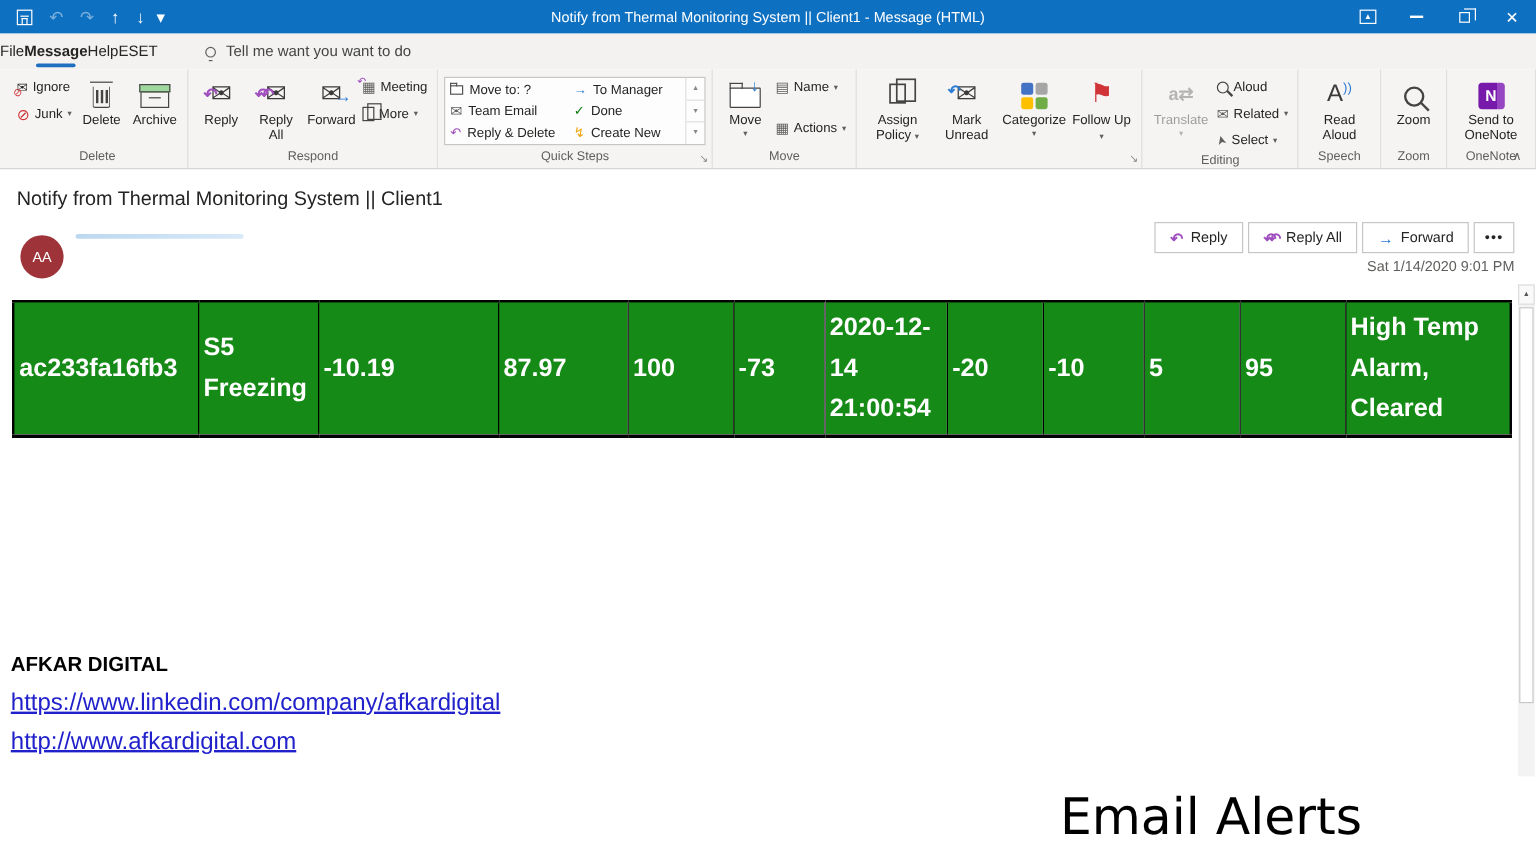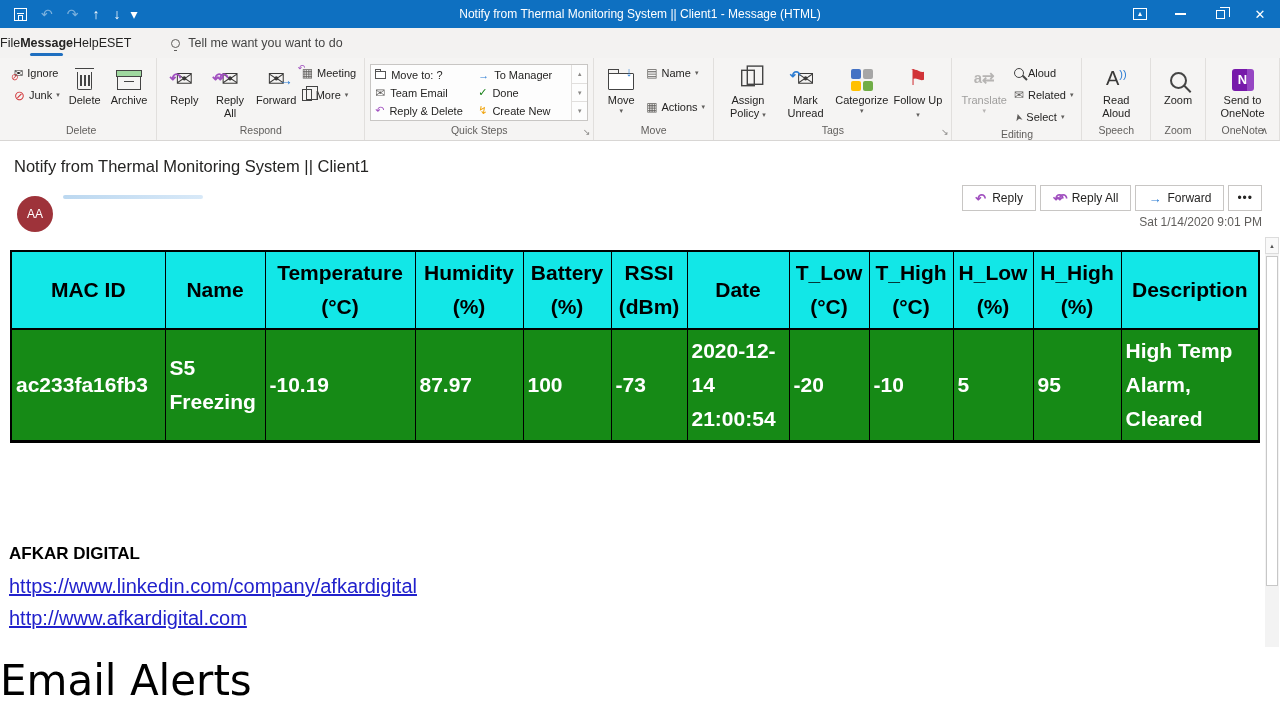--- a/index.html
+++ b/index.html
@@ -106,21 +106,21 @@
   .sensor-table th { background:#12e7e7; color:#000; text-align:center; vertical-align:middle; height:78px; padding:0 2px; }
   .sensor-table td { background:#168a16; color:#fff; text-align:left; vertical-align:middle; height:112px;
     padding:0 2px 0 4px; border-top:2px solid #000; border-bottom:3px solid #000; }
 
   
   .sig-company { position:absolute; left:9px; top:544px; font-size:17px; font-weight:bold; color:#000; }
   .sig-link1 { position:absolute; left:9px; top:575px; font-size:20px; color:#2121cc; text-decoration:underline; }
   .sig-link2 { position:absolute; left:9px; top:607px; font-size:20px; color:#2121cc; text-decoration:underline; }
 
   
-  .caption { position:absolute; left:0; top:656px; width:1135px; text-align:left;
+  .caption { position:absolute; left:0; top:656px; width:1135px; text-align:right;
     font-family:"DejaVu Sans", sans-serif; font-size:42px; color:#000; }
 
   
   .sbar { position:absolute; right:1px; top:237px; width:14px; height:410px; background:#f3f3f3; }
   .sbar .sarrow { position:absolute; top:0; left:0; width:14px; height:17px; background:#f9f9f9;
     border:1px solid #dcdcdc; display:flex; align-items:center; justify-content:center; font-size:6px; color:#555; }
   .sbar .sthumb { position:absolute; top:19px; left:1px; width:12px; height:330px; background:#fff; border:1px solid #c7c7c7; }
 </style>
 </head>
 <body>
@@ -336,21 +336,20 @@
         <span class="rlb">Categorize</span>
         <span class="chevline">▾</span>
       </div>
       <div class="rbig">
         <span class="ric">
             <span class="red" style="font-size:22px">⚑</span>
           </span>
         <span class="rlb"><span>Follow Up</span> <span class="chev">▾</span></span>
       </div>
     </div>
-    <div class="glabel">Tags</div>
     <span class="launcher">↘</span>
   </div>
 
   <div class="grp">
     <div class="gbody">
       <div class="rbig disabled">
         <span class="ric">
             <span class="gray" style="font-size:15px;font-weight:bold">a⇄</span>
           </span>
         <span class="rlb">Translate</span>
@@ -448,34 +447,20 @@
     <col style="width:88px">
       <col style="width:76px">
       <col style="width:102px">
       <col style="width:80px">
     <col style="width:84px">
       <col style="width:80px">
       <col style="width:88px">
       <col style="width:138px">
   </colgroup>
   <tbody>
-      <tr>
-    <th>MAC ID</th>
-    <th>Name</th>
-    <th>Temperature (°C)</th>
-    <th>Humidity (%)</th>
-    <th>Battery (%)</th>
-    <th>RSSI (dBm)</th>
-    <th>Date</th>
-    <th>T_Low (°C)</th>
-    <th>T_High (°C)</th>
-    <th>H_Low (%)</th>
-    <th>H_High (%)</th>
-    <th>Description</th>
-  </tr>
   <tr>
     <td>ac233fa16fb3</td>
     <td>S5 Freezing</td>
     <td>-10.19</td>
     <td>87.97</td>
     <td>100</td>
     <td>-73</td>
     <td>2020-12-14 21:00:54</td>
     <td>-20</td>
     <td>-10</td>

